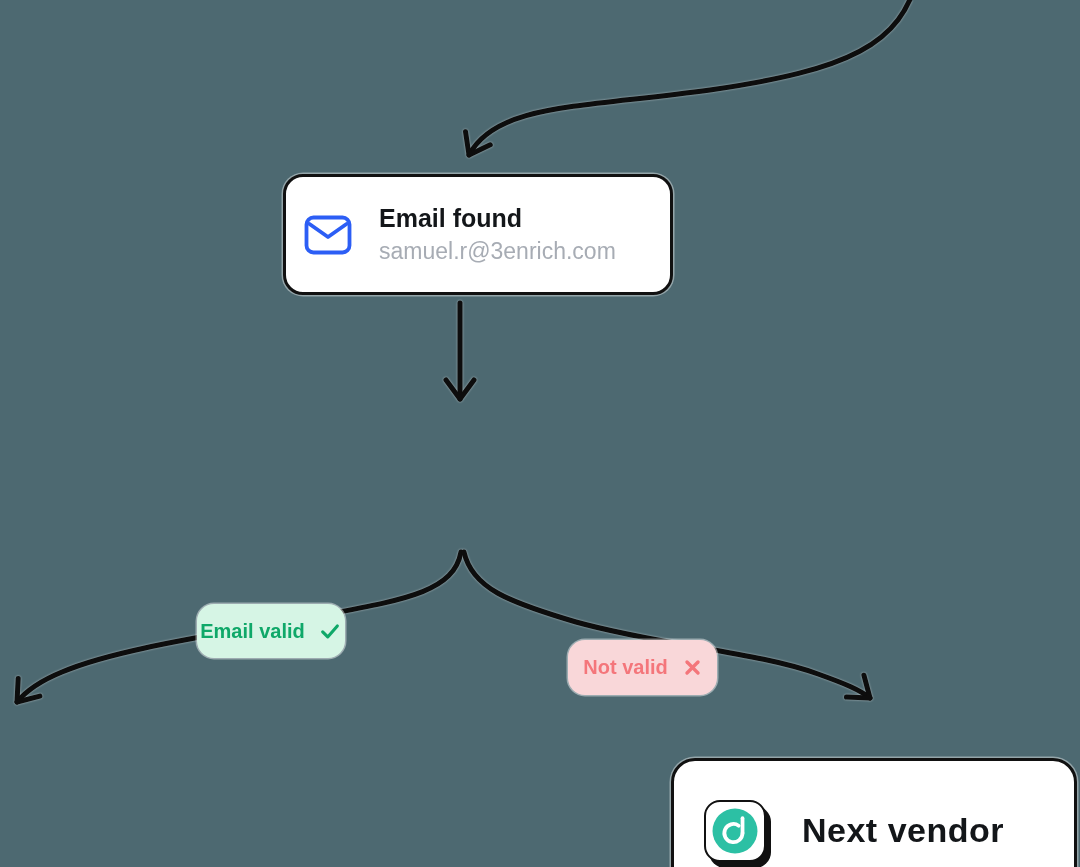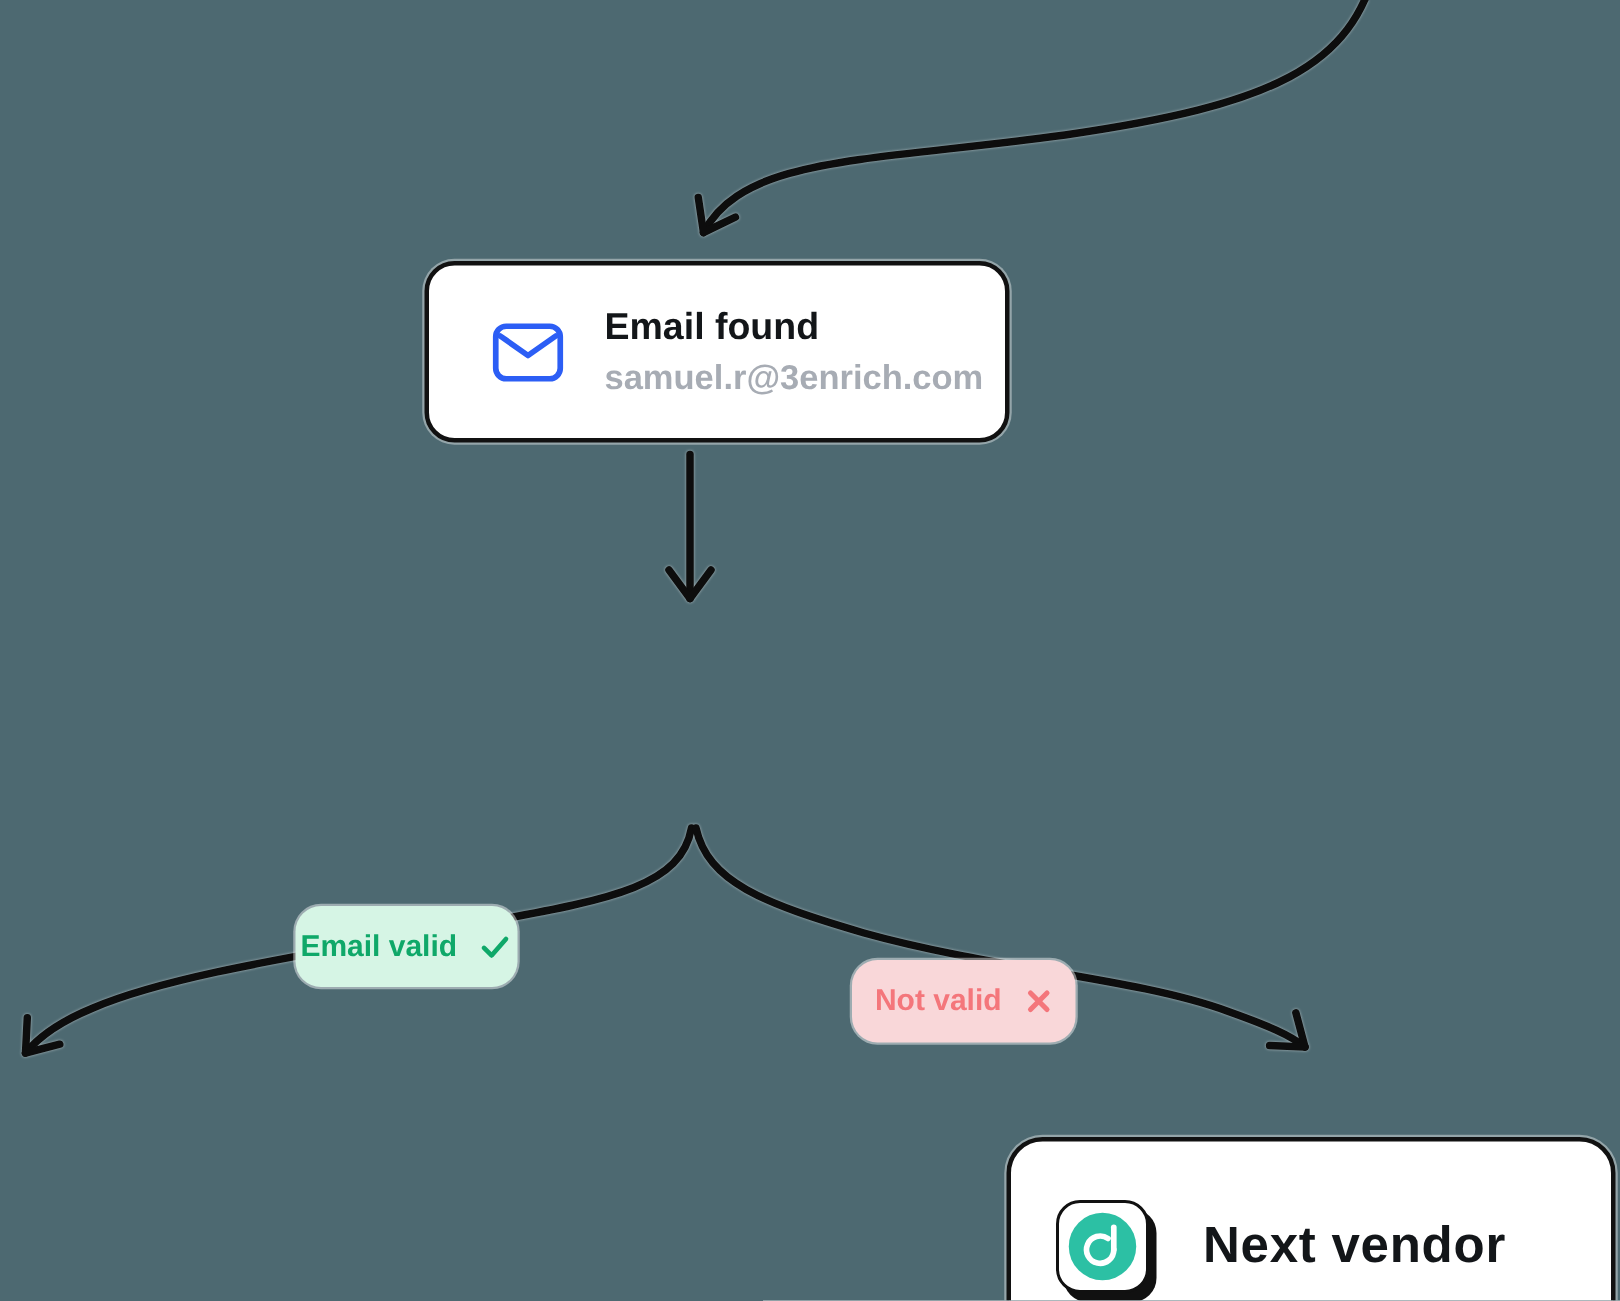--- a/index.html
+++ b/index.html
@@ -31,25 +31,25 @@
     stroke-linecap:round;stroke-linejoin:round;}
   .card{
     position:absolute;display:flex;align-items:center;
     background:var(--card-background);
     border:3px solid var(--card-border);
     border-radius:20px;
     box-shadow:0 0 0 1.5px rgba(255,255,255,.4);
   }
   .card .texts{display:flex;flex-direction:column;}
   .card .title{font-weight:700;color:var(--title-text);line-height:1.15;}
-  .card .subtitle{font-weight:700;color:var(--subtitle-text);margin-top:5px;}
+  .card .subtitle{font-weight:400;color:var(--subtitle-text);margin-top:5px;}
   .node-icon{flex:0 0 auto;display:flex;align-items:center;justify-content:center;
     color:var(--icon-blue);}
   
-  .card.email-found{left:283px;top:174px;width:390px;height:121px;padding-left:42px;}
+  .card.email-found{left:283px;top:174px;width:390px;height:121px;padding-left:18px;}
   .card.email-found .node-icon{margin-right:27px;}
   .card.email-found .title{font-size:25px;}
   .card.email-found .subtitle{font-size:23px;}
   
   .card.checking-validity{left:243px;top:412px;width:412px;height:142px;padding-left:45px;border-radius:22px;}
   .card.checking-validity .node-icon{margin-right:23px;}
   .card.checking-validity .title{font-size:27px;}
   
   .card.next-vendor{left:671px;top:719px;width:406px;height:145px;padding-left:30px;border-radius:24px;margin-top:39px;}
   .card.next-vendor .title{font-size:34px;letter-spacing:.5px;}

